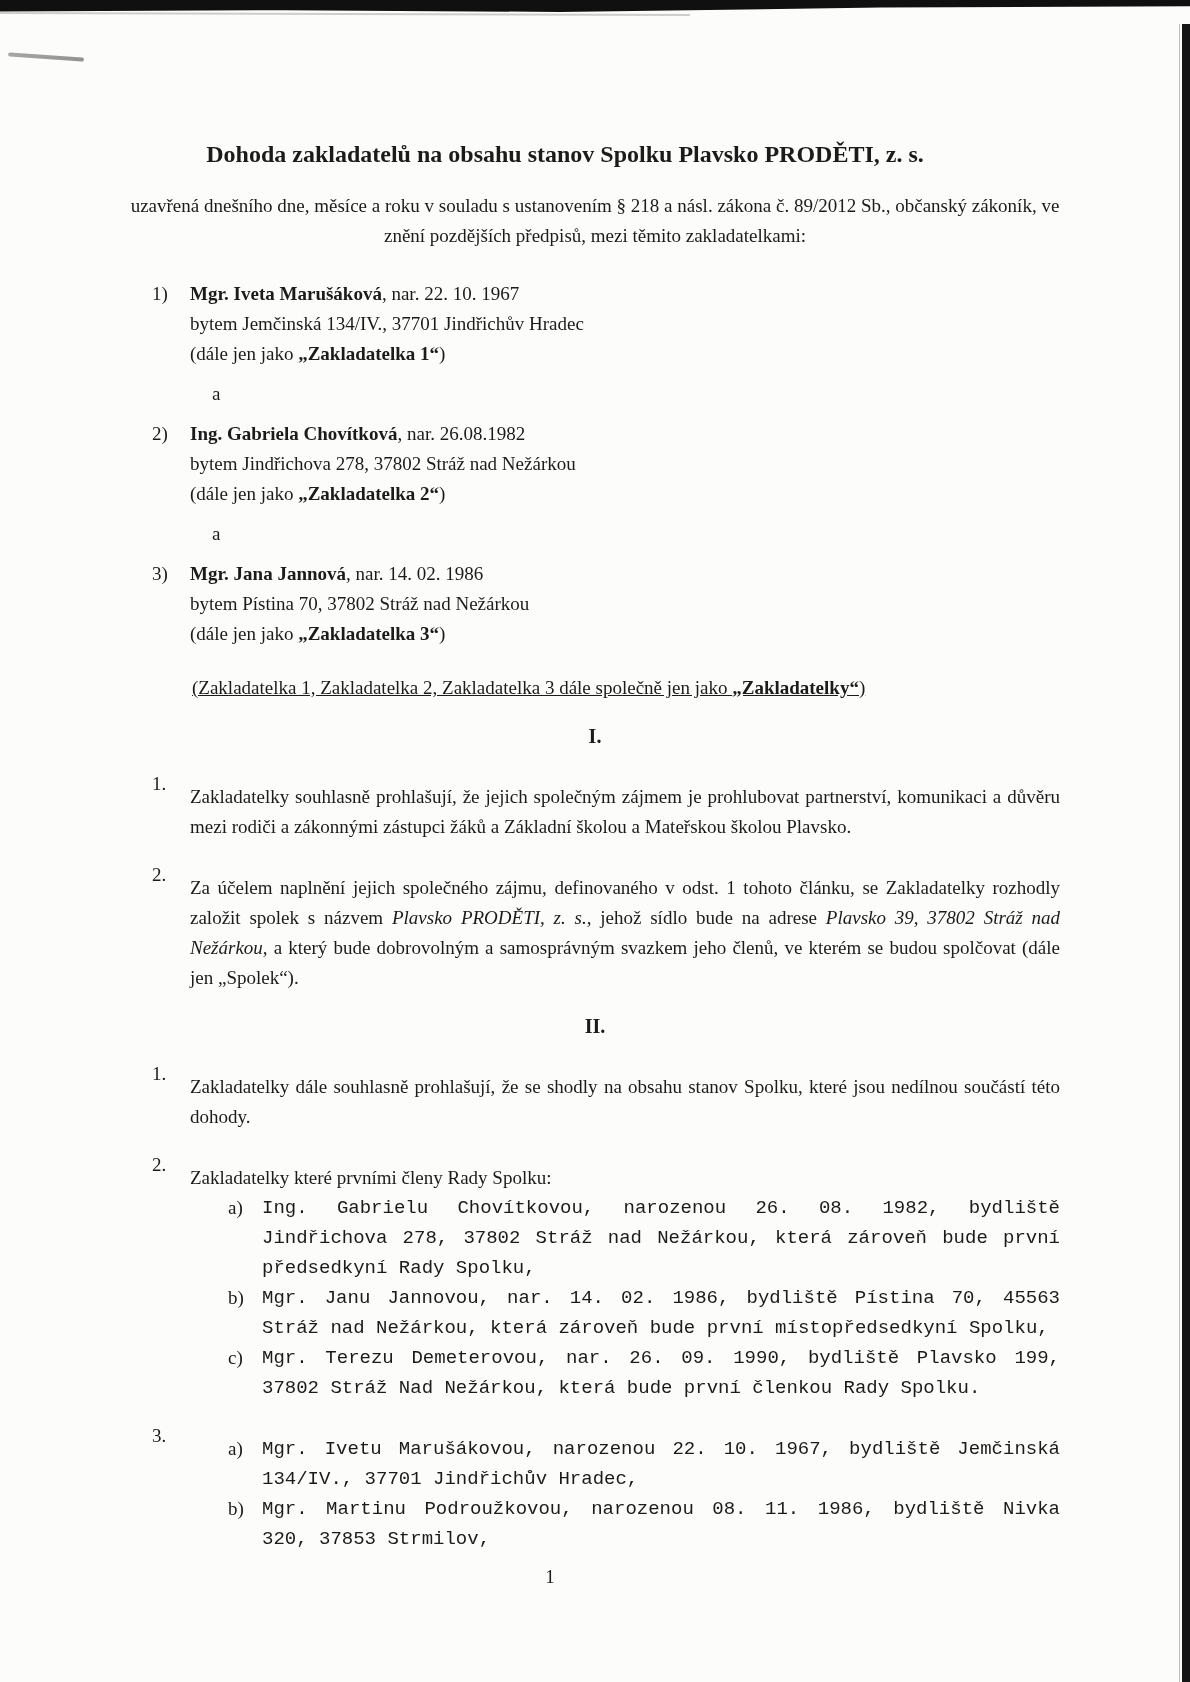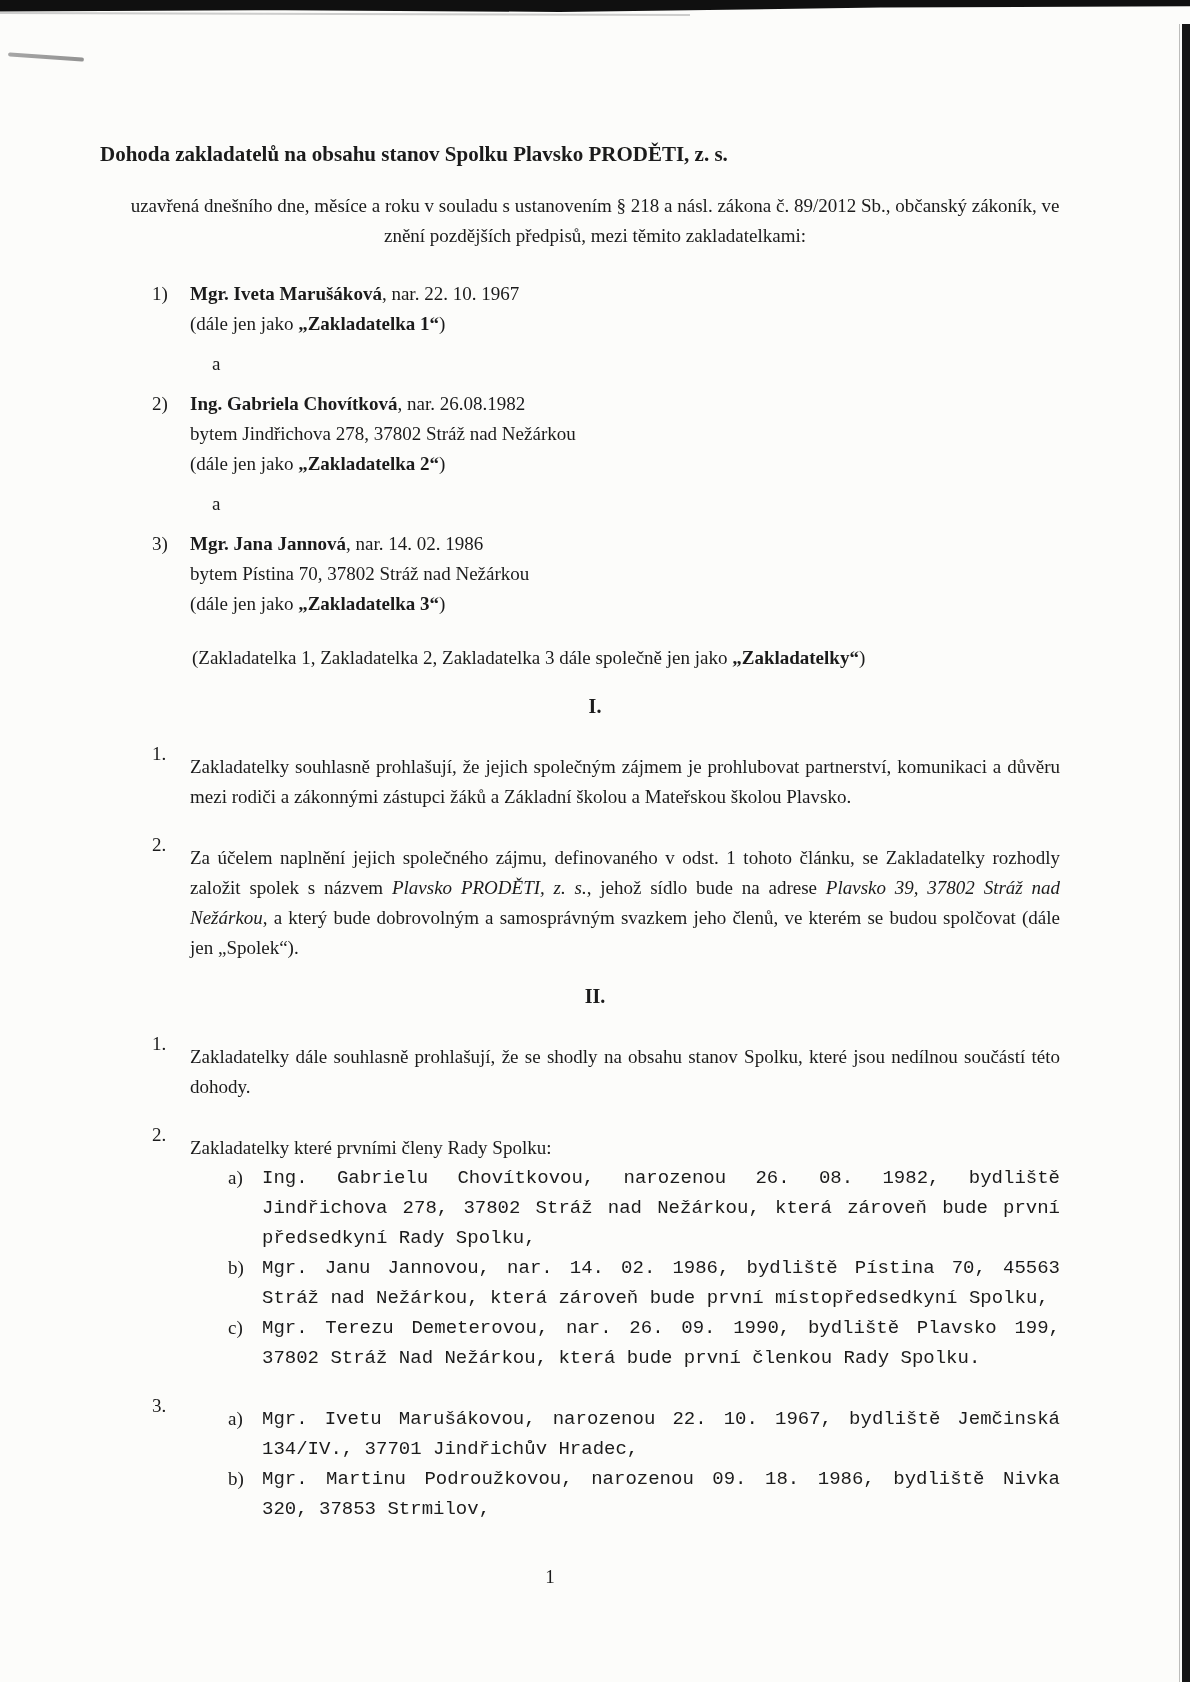--- a/index.html
+++ b/index.html
@@ -44,36 +44,37 @@
   }
   .content {
     position: absolute;
     left: 130px; top: 0;
     width: 930px;
     font-size: 19px;
     line-height: 30px;
   }
   .doc-title {
     margin: 141px 0 0 0;
-    font-size: 21px;
+    text-align: center;
+    font-size: 24px;
     font-weight: bold;
     line-height: 26px;
     transform: translateX(-30px);
   }
   .doc-intro {
     margin: 24px 0 0 0;
     text-align: center;
     line-height: 30px;
   }
   .founders { margin-top: 28px; padding-left: 22px; }
   .founder { display: flex; }
   .founder .num { flex: 0 0 38px; }
   .flines { flex: 1; }
   .and-sep { margin: 10px 0 10px 60px; line-height: 30px; }
-  .collective { margin: 24px 0 0 62px; line-height: 30px; }
+  .collective { margin: 24px 0 0 62px; line-height: 30px; text-decoration: underline; }
   .section-heading {
     margin: 18px 0 8px 0;
     text-align: center;
     font-size: 20px;
     font-weight: bold;
     line-height: 30px;
   }
   .items { padding-left: 22px; }
   .item { display: flex; margin-top: 18px; }
   .item .num { flex: 0 0 38px; }
@@ -106,20 +107,21 @@
     <h1 class="doc-title">Dohoda zakladatelů na obsahu stanov Spolku Plavsko PRODĚTI, z. s.</h1>
 
     <p class="doc-intro">uzavřená dnešního dne, měsíce a roku v souladu s ustanovením § 218 a násl. zákona č. 89/2012 Sb., občanský zákoník, ve znění pozdějších předpisů, mezi těmito zakladatelkami:</p>
 
     <div class="founders">
 
       <div class="founder">
         <span class="num">1)</span>
         <div class="flines">
           <div class="fline"><b>Mgr. Iveta Marušáková</b><span>, nar. 22. 10. 1967</span></div>
+          <div class="fline">bytem Jemčinská 134/IV., 37701 Jindřichův Hradec</div>
           <div class="fline"><span>(dále jen jako </span><b>„Zakladatelka 1“</b><span>)</span></div>
         </div>
       </div>
 
       <p class="and-sep">a</p>
 
       <div class="founder">
         <span class="num">2)</span>
         <div class="flines">
           <div class="fline"><b>Ing. Gabriela Chovítková</b><span>, nar. 26.08.1982</span></div>
@@ -192,21 +194,21 @@
       <div class="item">
         <span class="num">3.</span>
         <div class="body">
           <div class="subitems">
             <div class="subitem">
               <span class="letter">a)</span>
               <div class="stext">Mgr. Ivetu Marušákovou, narozenou 22. 10. 1967, bydliště Jemčinská 134/IV., 37701 Jindřichův Hradec,</div>
             </div>
             <div class="subitem">
               <span class="letter">b)</span>
-              <div class="stext">Mgr. Martinu Podroužkovou, narozenou 09. 18. 1986, bydliště Nivka 320, 37853 Strmilov,</div>
+              <div class="stext">Mgr. Martinu Podroužkovou, narozenou 08. 11. 1986, bydliště Nivka 320, 37853 Strmilov,</div>
             </div>
           </div>
         </div>
       </div>
 
     </div>
 
   </div>
 
   <div class="page-number">1</div>

